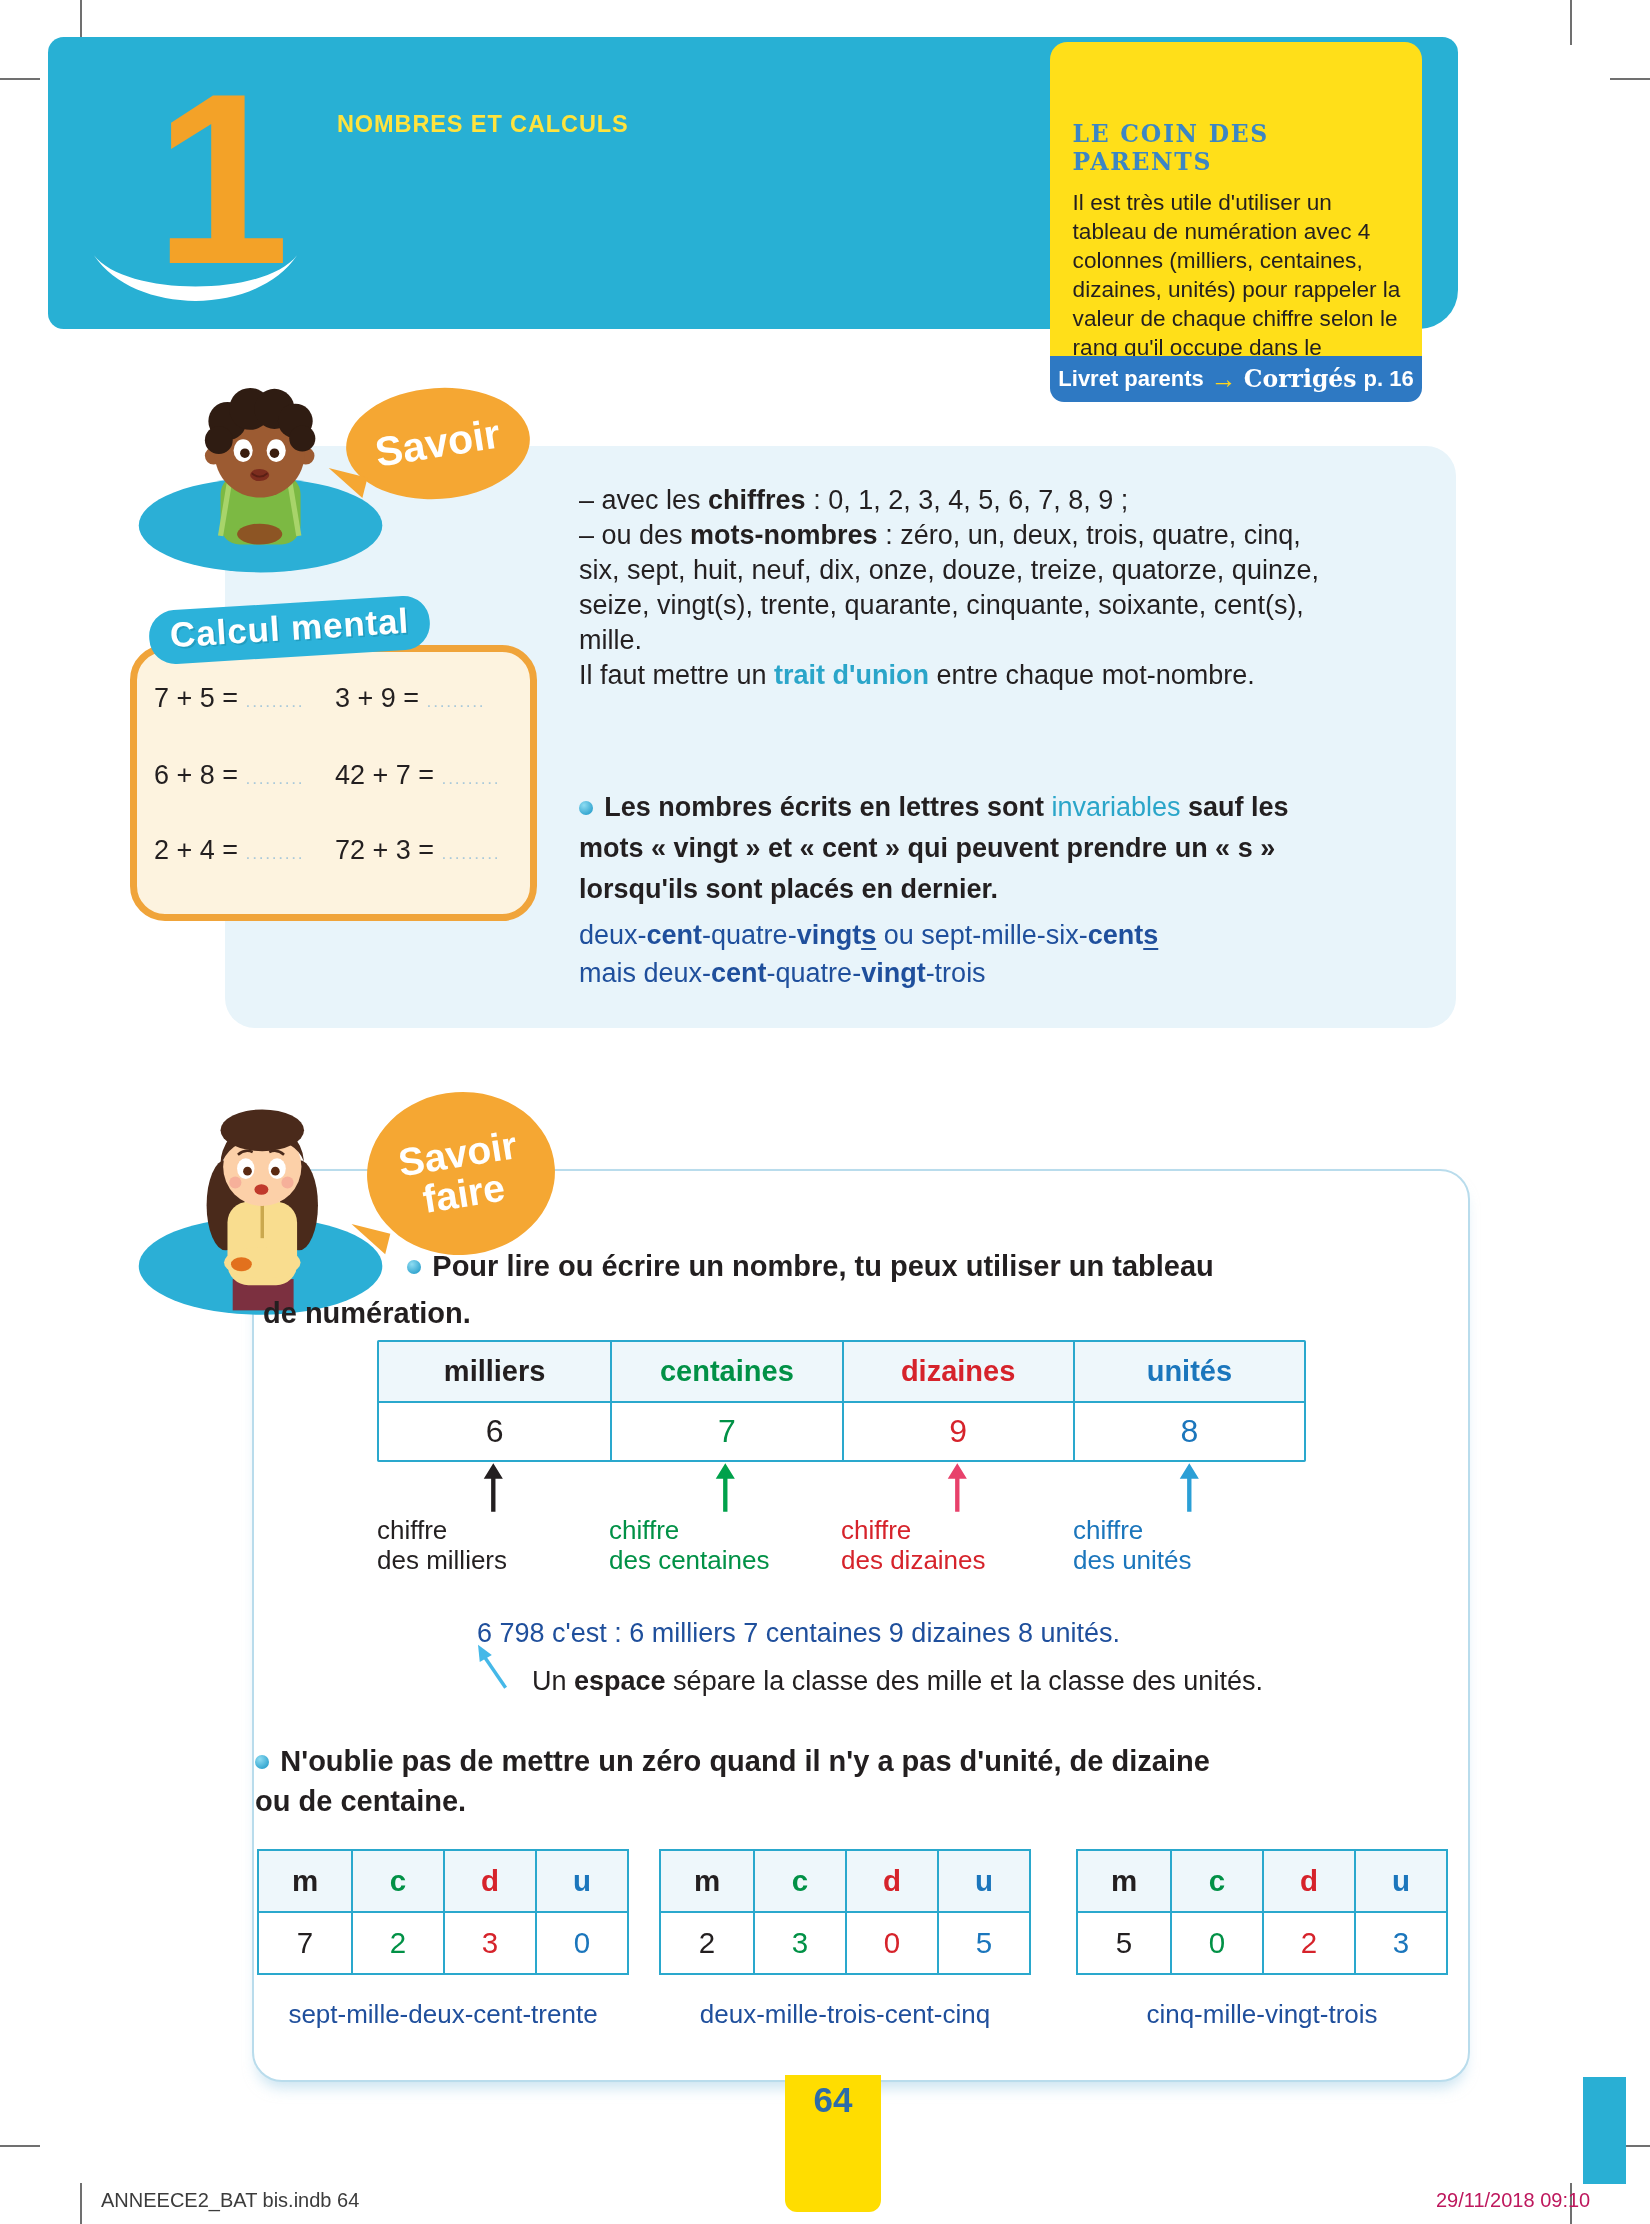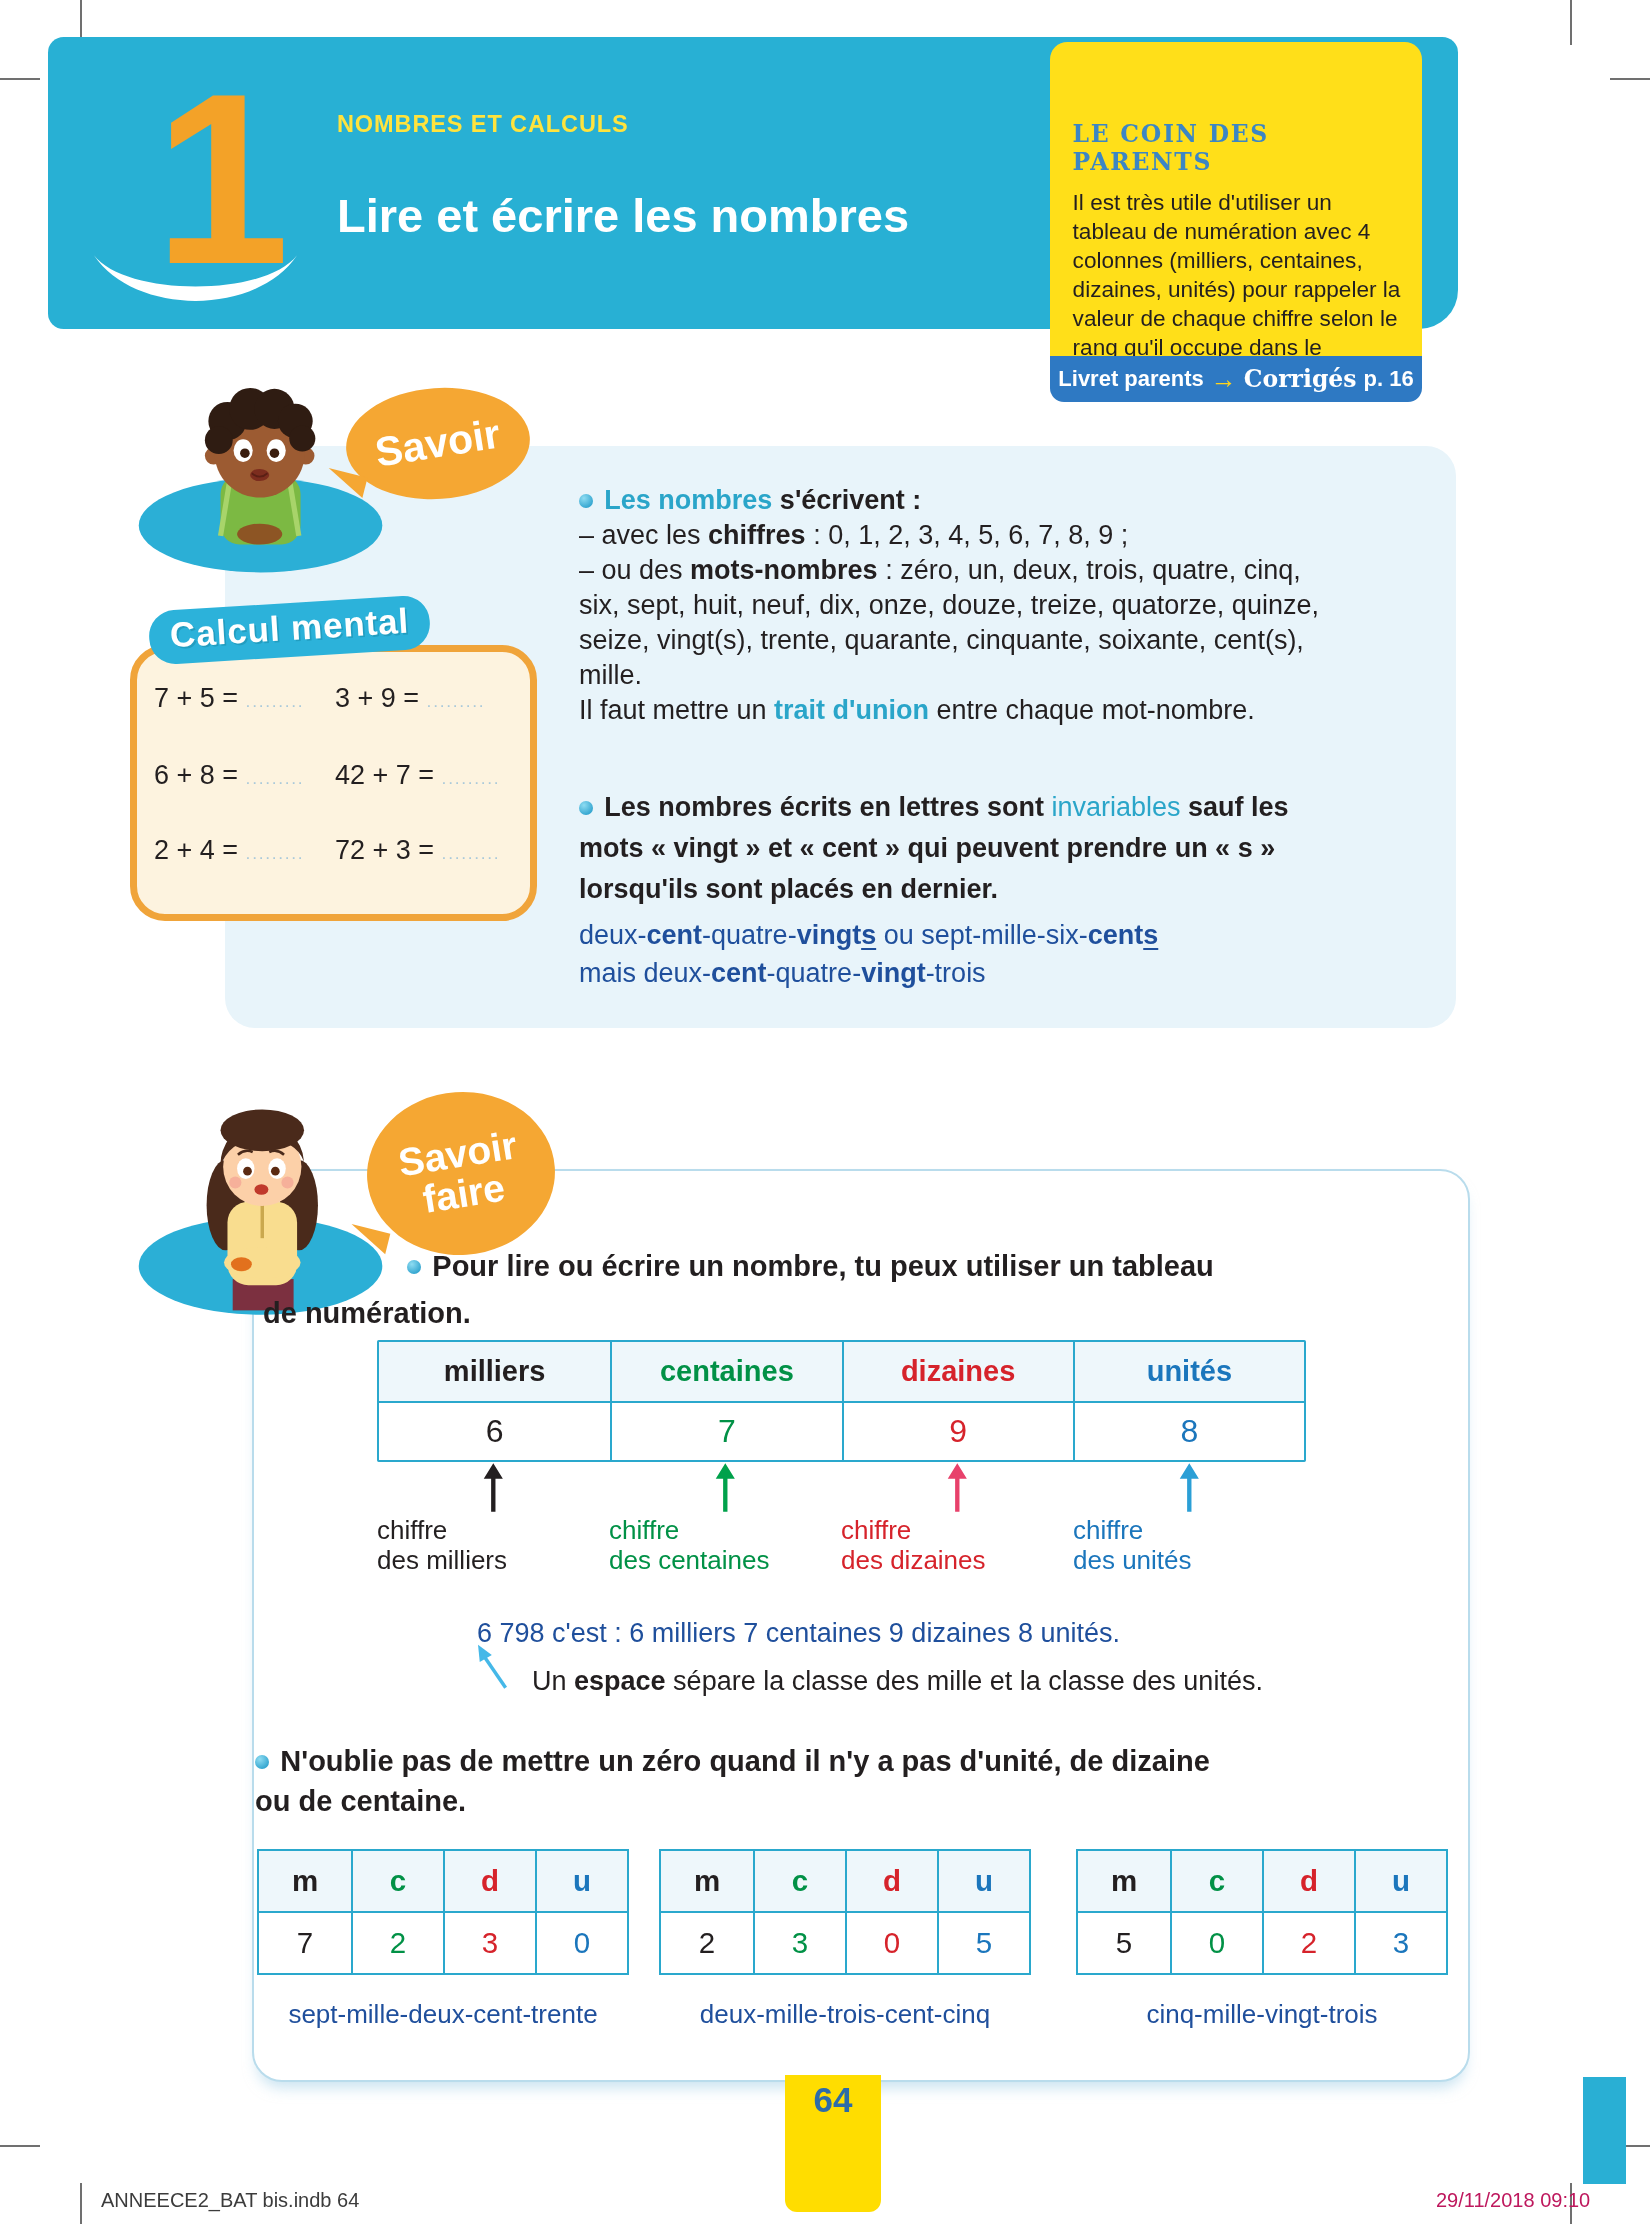--- a/index.html
+++ b/index.html
@@ -124,21 +124,20 @@
   <div class="mark h" style="left:0;top:2145px;width:40px"></div>
   <div class="mark v" style="left:1570px;top:2183px;height:42px"></div>
   <div class="mark h" style="left:1610px;top:2145px;width:40px"></div>
 
   <div class="header-band"></div>
   <div class="unit-number">1</div>
   <svg class="crescent" viewBox="0 0 250 78">
     <path d="M8 6 C 55 76, 195 76, 242 6 C 205 54, 45 54, 8 6 Z" fill="#ffffff"></path>
   </svg>
   <div class="kicker">NOMBRES ET CALCULS</div>
-  <div class="page-title">Lire et écrire les nombres</div>
 
   <div class="parents-box">
     <div class="parents-title">LE COIN DES PARENTS</div>
     <div class="parents-body">Il est très utile d'utiliser un tableau de numération avec 4 colonnes (milliers, centaines, dizaines, unités) pour rappeler la valeur de chaque chiffre selon le rang qu'il occupe dans le nombre.</div>
   </div>
   <div class="parents-footer">
     <span>Livret parents</span>
     <span class="arrow">→</span>
     <span class="corriges">Corrigés</span>
     <span>p. 16</span>
@@ -169,24 +168,20 @@
     <ellipse cx="141" cy="100" rx="11" ry="7" fill="#7c2d1e"></ellipse>
     <path d="M132 98 Q141 106 150 98" stroke="#5a1f14" stroke-width="2" fill="none"></path>
   </svg>
 
   <div class="bubble savoir-bubble">
     <div class="bubble-tail"></div>
     <div class="btxt">Savoir</div>
   </div>
 
   <div class="txtA">
-    <div class="line" style="display:flex;align-items:center">
-        <span class="bullet"></span>
-        <span><span class="sg-tealb">Les nombres </span><span class="sg-b">s'écrivent :</span></span>
-      </div>
     <div class="line"><span class="sg-n">– avec les </span><span class="sg-b">chiffres</span><span class="sg-n"> : 0, 1, 2, 3, 4, 5, 6, 7, 8, 9 ;</span></div>
     <div class="line"><span class="sg-n">– ou des </span><span class="sg-b">mots-nombres</span><span class="sg-n"> : zéro, un, deux, trois, quatre, cinq,</span></div>
     <div class="line"><span class="sg-n">six, sept, huit, neuf, dix, onze, douze, treize, quatorze, quinze,</span></div>
     <div class="line"><span class="sg-n">seize, vingt(s), trente, quarante, cinquante, soixante, cent(s),</span></div>
     <div class="line"><span class="sg-n">mille.</span></div>
     <div class="line"><span class="sg-n">Il faut mettre un </span><span class="sg-tealb">trait d'union</span><span class="sg-n"> entre chaque mot-nombre.</span></div>
   </div>
   <div class="txtB">
     <div class="line" style="display:flex;align-items:center">
         <span class="bullet"></span>

